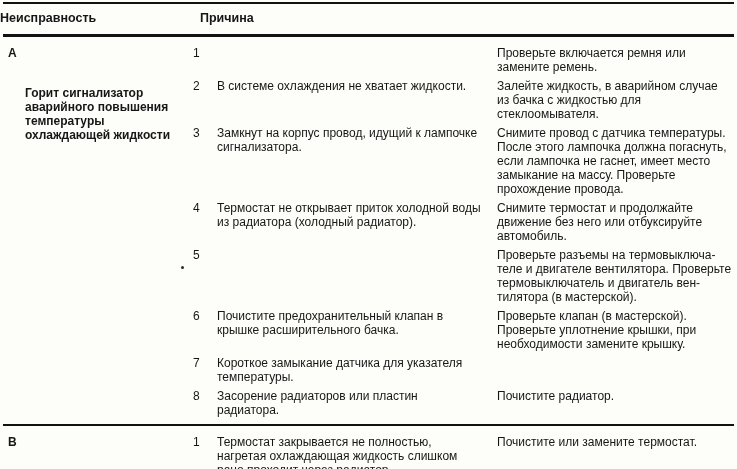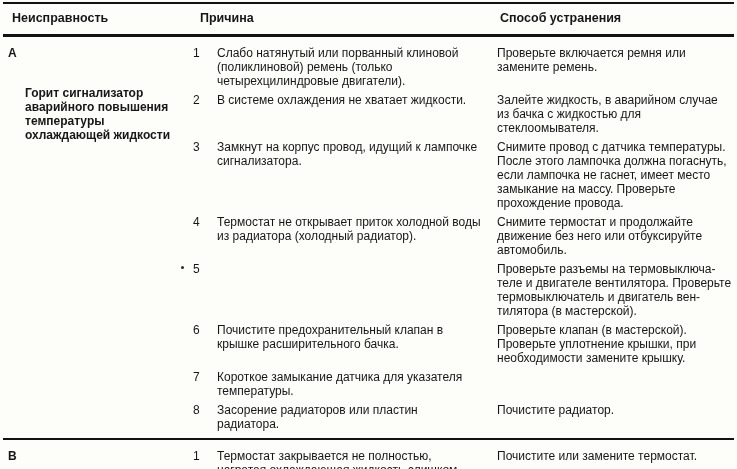--- a/index.html
+++ b/index.html
@@ -17,21 +17,21 @@
     padding-top: 2px;
   }
   .rule { border: 0; border-top: 2px solid #121212; margin: 0; width: 731px; margin-left: 3px; }
   .rule-heavy { border-top-width: 3px; }
   .header-row {
     display: grid;
     grid-template-columns: 185px 312px 240px;
     padding: 7px 0 9px 0;
   }
   .hdr { font-weight: bold; font-size: 12.5px; }
-  .hdr-fault { padding-left: 12px; }
+  .hdr-fault { padding-left: 0; }
   .hdr-cause { padding-left: 15px; }
   .hdr-remedy { padding-left: 3px; }
   .section {
     display: grid;
     grid-template-columns: 185px 32px 280px 240px;
     row-gap: 5px;
     padding: 9px 0 7px 0;
   }
   .fault-cell { grid-column: 1; display: flex; align-items: flex-start; }
   .span8 { grid-row: 1 / span 8; }
@@ -46,33 +46,31 @@
 </head>
 <body>
 
 <div class="page">
 
   <hr class="rule">
 
   <div class="header-row">
     <div class="hdr hdr-fault">Неисправность</div>
     <div class="hdr hdr-cause">Причина</div>
-    <div class="hdr hdr-remedy">Способ устранения</div>
   </div>
 
   <hr class="rule rule-heavy">
 
   <div class="section">
     <div class="fault-cell span8">
       <span class="fault-letter">А</span>
       <span class="fault-text">Горит сигнализатор аварийного повышения температуры охлаждающей жидкости</span>
     </div>
 
     <div class="cell-num">1</div>
-    <div class="cell-cause">Слабо натянутый или порванный клиновой (поликлиновой) ремень (только четырехцилиндровые двигатели).</div>
     <div class="cell-remedy">Проверьте включается ремня или замените ремень.</div>
 
     <div class="cell-num">2</div>
     <div class="cell-cause">В системе охлаждения не хватает жидкости.</div>
     <div class="cell-remedy">Залейте жидкость, в аварийном случае из бачка с жидкостью для стеклоомывателя.</div>
 
     <div class="cell-num">3</div>
     <div class="cell-cause">Замкнут на корпус провод, идущий к лампочке сигнализатора.</div>
     <div class="cell-remedy">Снимите провод с датчика температуры. После этого лампочка должна погас­нуть, если лампочка не гаснет, имеет место замыкание на массу. Проверьте прохождение провода.</div>
 

